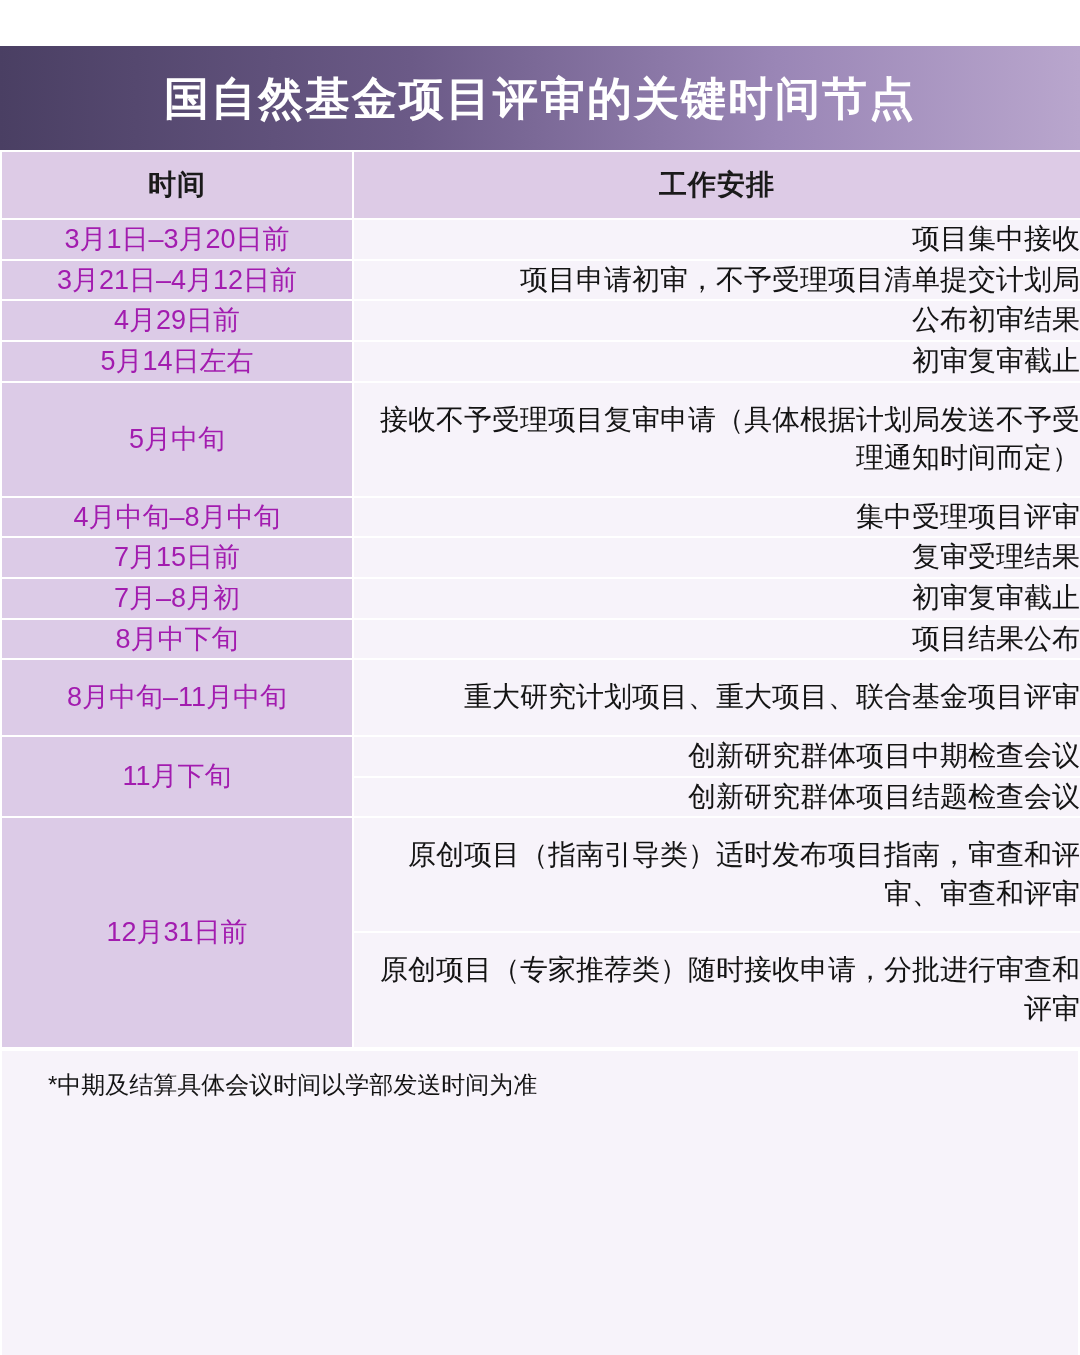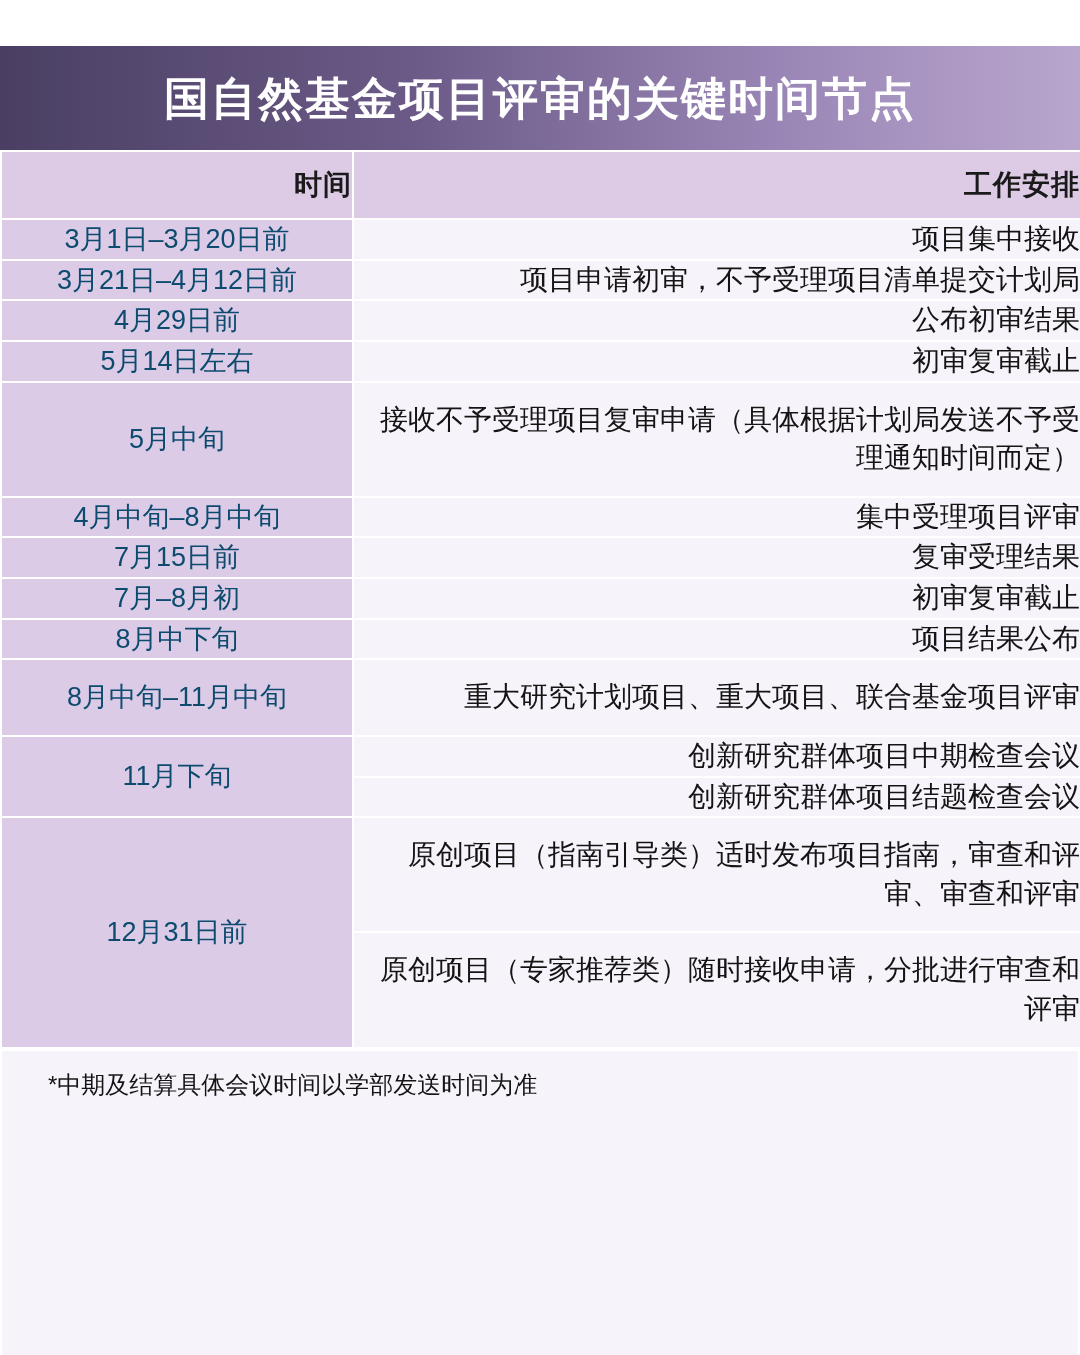--- a/index.html
+++ b/index.html
@@ -46,32 +46,32 @@
   table.schedule col.c-time { width: 352px; }
   table.schedule col.c-work { width: 728px; }
 
   table.schedule th, table.schedule td {
     border: 2px solid #ffffff;
     padding: 0;
     vertical-align: middle;
   }
   .head-cell {
     background: #ddcbe6;
-    text-align: right;
+    text-align: center;
     font-size: 28px;
     font-weight: bold;
     color: #1a1a1a;
     height: 66px;
     letter-spacing: 1px;
   }
   .time-cell {
     background: #dccbe7;
     text-align: center;
     font-size: 27px;
-    color: #0c4a6e;
+    color: #a21caf;
     padding: 14px 8px;
     line-height: 1.35;
   }
   .work-cell {
     background: #f7f3fa;
     text-align: right;
     font-size: 28px;
     color: #141414;
     padding: 14px 14px 14px 16px;
     line-height: 1.38;

